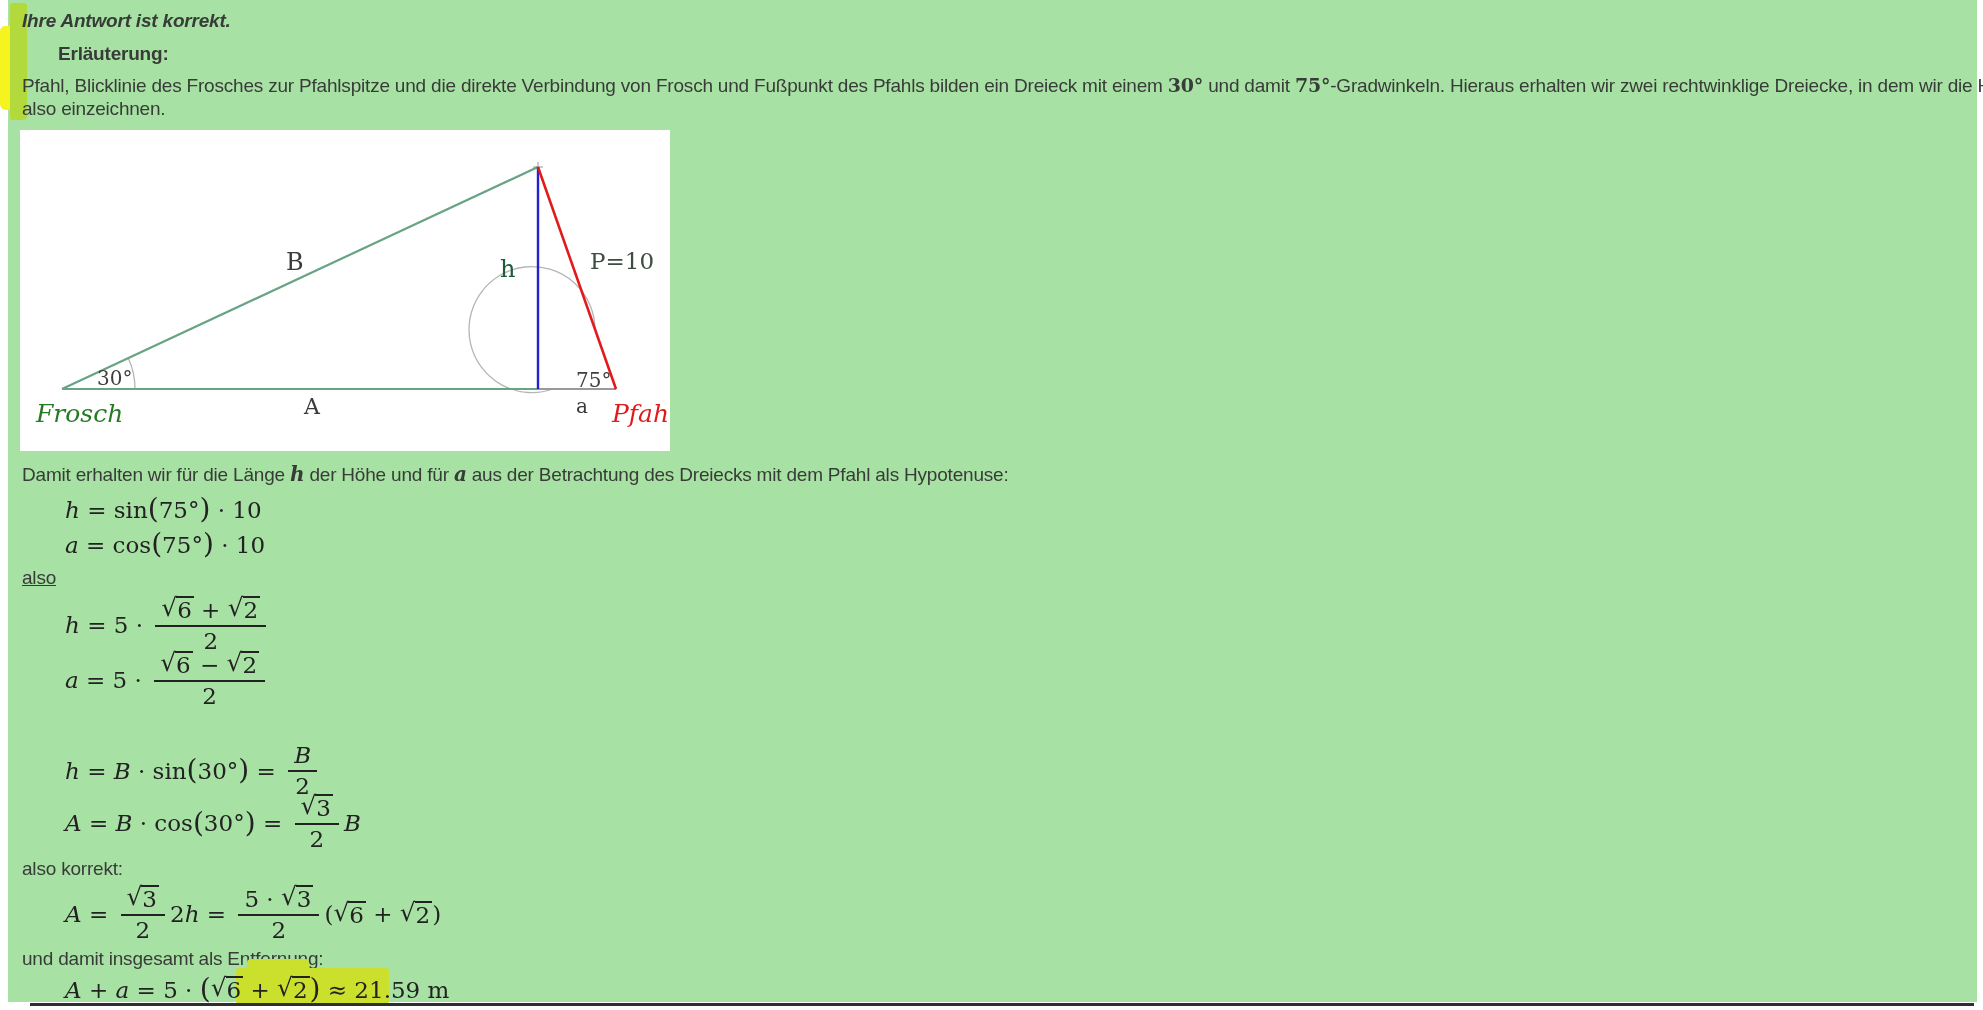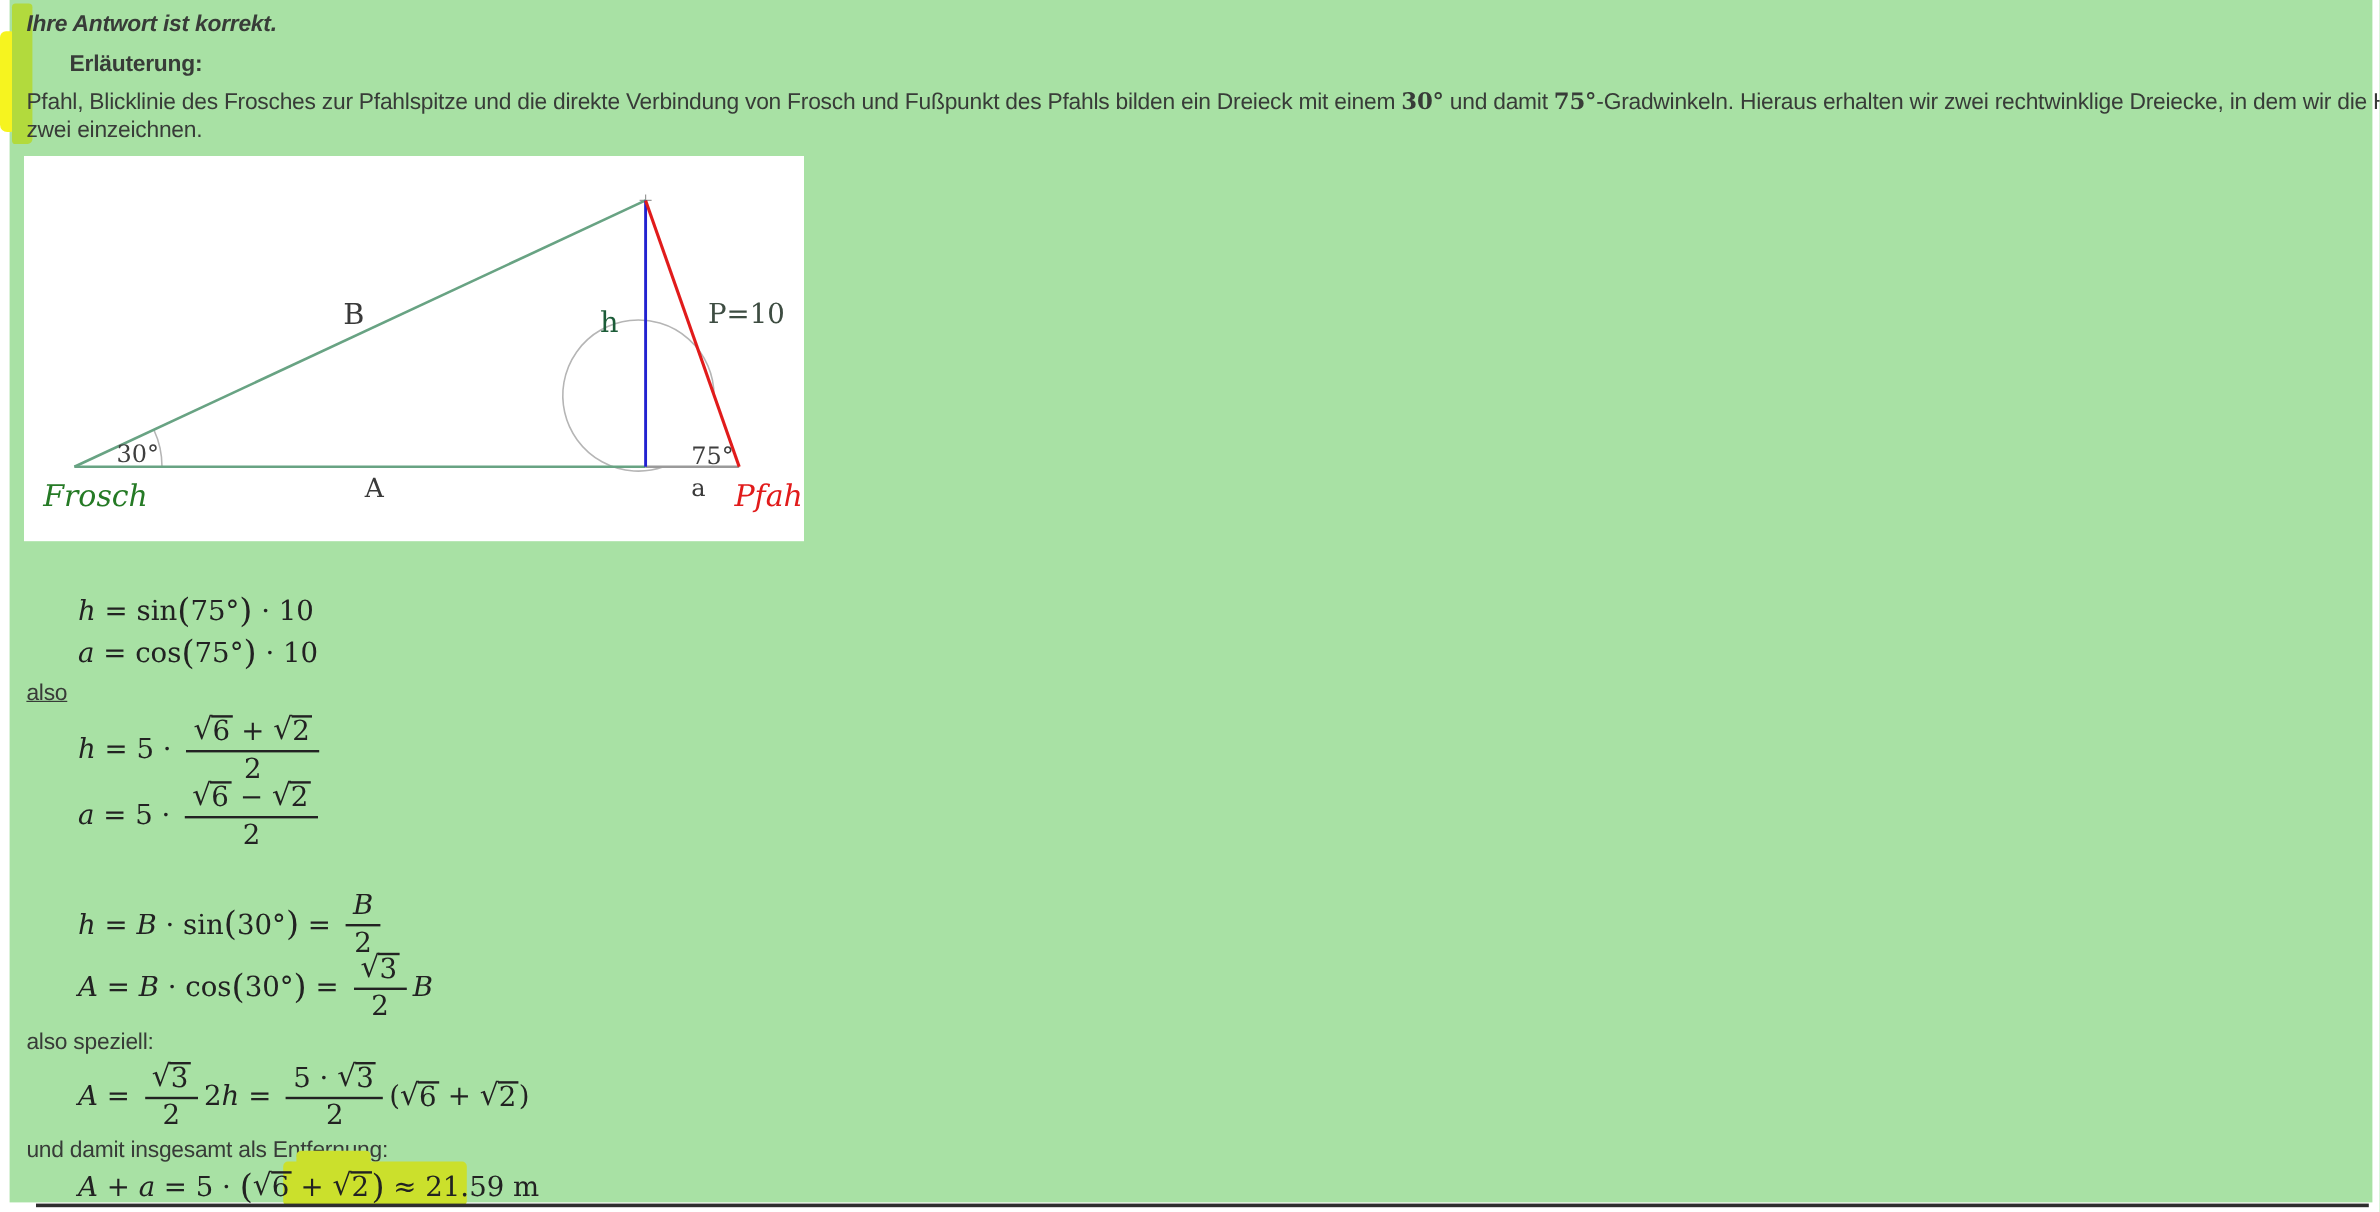--- a/index.html
+++ b/index.html
@@ -48,21 +48,21 @@
 <div class="stage">
   <div class="panel"></div>
 
   <div class="stroke-y"></div>
   <div class="stroke-g"></div>
 
   <div class="line bi" style="top:9px;">Ihre Antwort ist korrekt.</div>
   <div class="line b" style="top:42px;margin-left:36px;">Erläuterung:</div>
 
   <div class="line" style="top:74px;"><span>Pfahl, Blicklinie des Frosches zur Pfahlspitze und die direkte Verbindung von Frosch und Fußpunkt des Pfahls bilden ein Dreieck mit einem </span><span class="ideg">30°</span><span> und damit </span><span class="ideg">75°</span><span>-Gradwinkeln. Hieraus erhalten wir zwei rechtwinklige Dreiecke, in dem wir die Höhe dieses Drei-</span></div>
-  <div class="line" style="top:97px;">zwei einzeichnen.</div>
+  <div class="line" style="top:97px;">also einzeichnen.</div>
 
   <svg class="diagram" viewBox="0 0 650 321">
 
     <line x1="513" y1="37" x2="523" y2="37" stroke="#999999" stroke-width="1"></line>
     <line x1="518" y1="32" x2="518" y2="42" stroke="#999999" stroke-width="1"></line>
 
     <path d="M 115 259 A 73 73 0 0 0 108.2 228.1" stroke="#b5b5b5" stroke-width="1.3" fill="none"></path>
     <path d="M 533 259 A 63 63 0 1 1 575 199.5" stroke="#b5b5b5" stroke-width="1.3" fill="none"></path>
 
     <line x1="42" y1="259" x2="518" y2="37" stroke="#68a383" stroke-width="2.2"></line>
@@ -75,20 +75,21 @@
     <text x="480" y="147" font-family="DejaVu Serif,serif" font-size="24" fill="#1c5c38">h</text>
     <text x="570" y="139" font-family="DejaVu Serif,serif" font-size="23" fill="#3e4d42">P=10</text>
     <text x="77" y="255" font-family="DejaVu Serif,serif" font-size="20" fill="#3f3f3f">30°</text>
     <text x="556" y="257" font-family="DejaVu Serif,serif" font-size="20" fill="#3f3f3f">75°</text>
     <text x="284" y="284" font-family="DejaVu Serif,serif" font-size="22" fill="#3a3a3a">A</text>
     <text x="556" y="283" font-family="DejaVu Serif,serif" font-size="20" fill="#3a3a3a">a</text>
     <text x="16" y="292" font-family="DejaVu Serif,serif" font-size="25" font-style="italic" fill="#257a25">Frosch</text>
     <text x="592" y="292" font-family="DejaVu Serif,serif" font-size="25" font-style="italic" fill="#e11b1b">Pfahl</text>
   </svg>
 
+  <div class="line" style="top:463px;"><span>Damit erhalten wir für die Länge </span><span class="ivar">h</span><span> der Höhe und für </span><span class="ivar">a</span><span> aus der Betrachtung des Dreiecks mit dem Pfahl als Hypotenuse:</span></div>
 
   <div class="formula" style="top:493px;">
       <span class="mvar">h</span>
       <span class="mtext"> = sin</span>
       <span class="bp">(</span>
       <span class="mtext">75°</span>
       <span class="bp">)</span>
       <span class="mtext"> · 10</span>
     </div>
   <div class="formula" style="top:528px;">
@@ -170,21 +171,21 @@
           <span class="msqrt">
             <span class="rad">√</span>
             <span class="arg">3</span>
           </span>
         </span>
         <span class="den"><span class="mtext">2</span></span>
       </span>
       <span class="mvar">B</span>
     </div>
 
-  <div class="line" style="top:857px;">also speziell:</div>
+  <div class="line" style="top:857px;">also korrekt:</div>
 
   <div class="formula" style="top:885px;">
       <span class="mvar">A</span>
       <span class="mtext"> = </span>
       <span class="mfrac">
         <span class="num">
           <span class="msqrt">
             <span class="rad">√</span>
             <span class="arg">3</span>
           </span>

